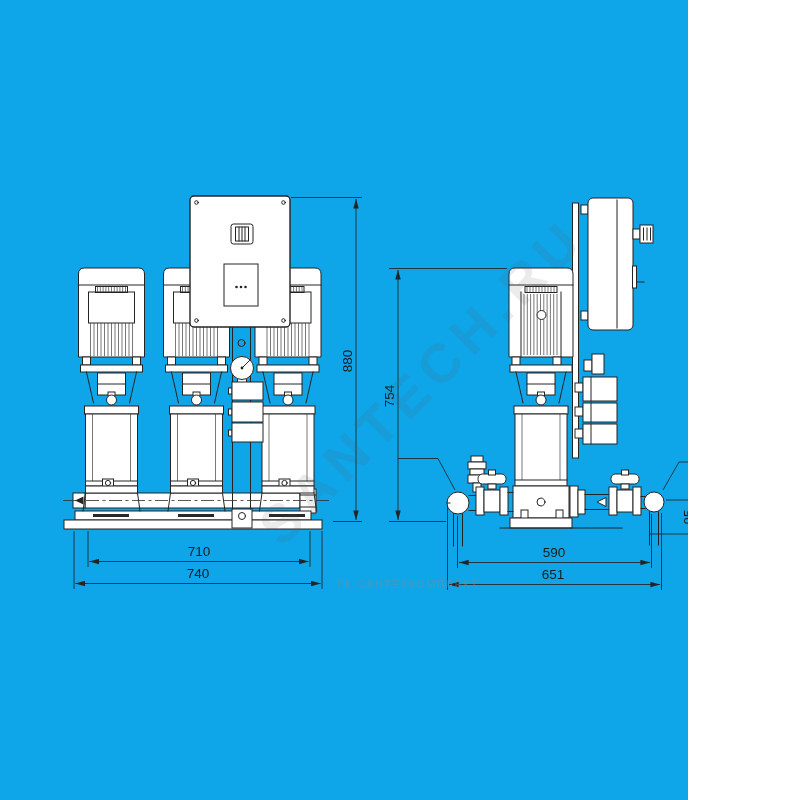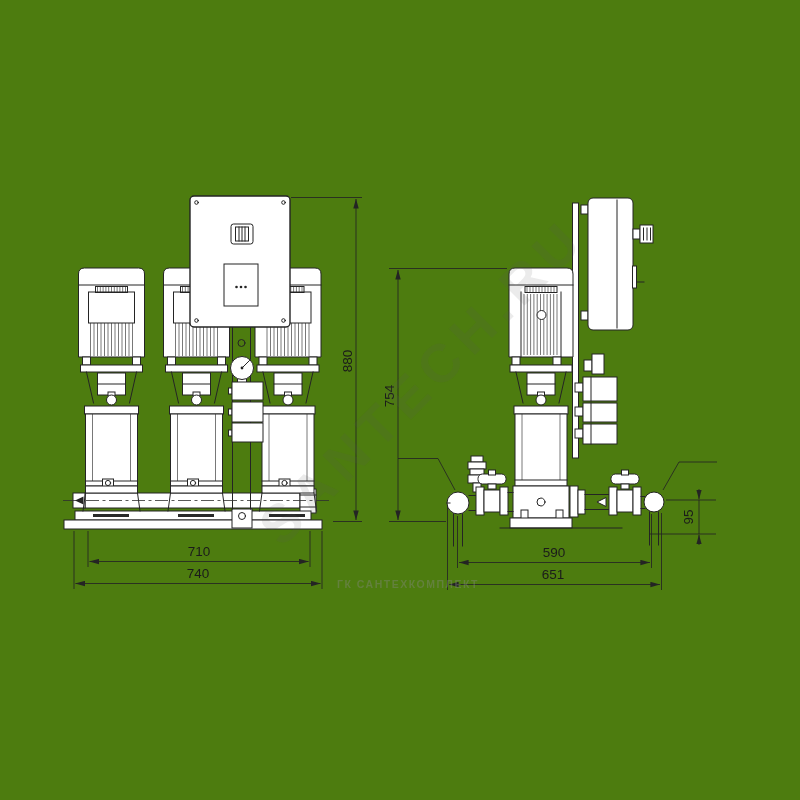--- a/index.html
+++ b/index.html
@@ -1,16 +1,16 @@
 <!DOCTYPE html>
 <html><head>
 <meta charset="utf-8">
 <style>
   html,body{margin:0;padding:0;background:#fff;}
-  #stage{width:800px;height:800px;background:#4d7c0f;position:relative;overflow:hidden;
+  #stage{width:688px;height:800px;background:#0ea5e9;position:relative;overflow:hidden;
          font-family:"Liberation Sans",sans-serif;}
   svg{display:block;}
   .ln{stroke:#242424;stroke-width:1;fill:none;stroke-linecap:square;}
   .lnw{stroke:#242424;stroke-width:1;fill:#fff;}
   .fin{stroke:#2e2e2e;stroke-width:.65;fill:none;}
   .dim{stroke:#242424;stroke-width:.85;fill:none;}
   .slot{fill:#2a2a2a;stroke:none;}
   .dimtxt{font-family:"Liberation Sans",sans-serif;font-size:13.5px;fill:#1b1b1b;}
   .wm{font-family:"Liberation Sans",sans-serif;font-weight:bold;}
 </style>

